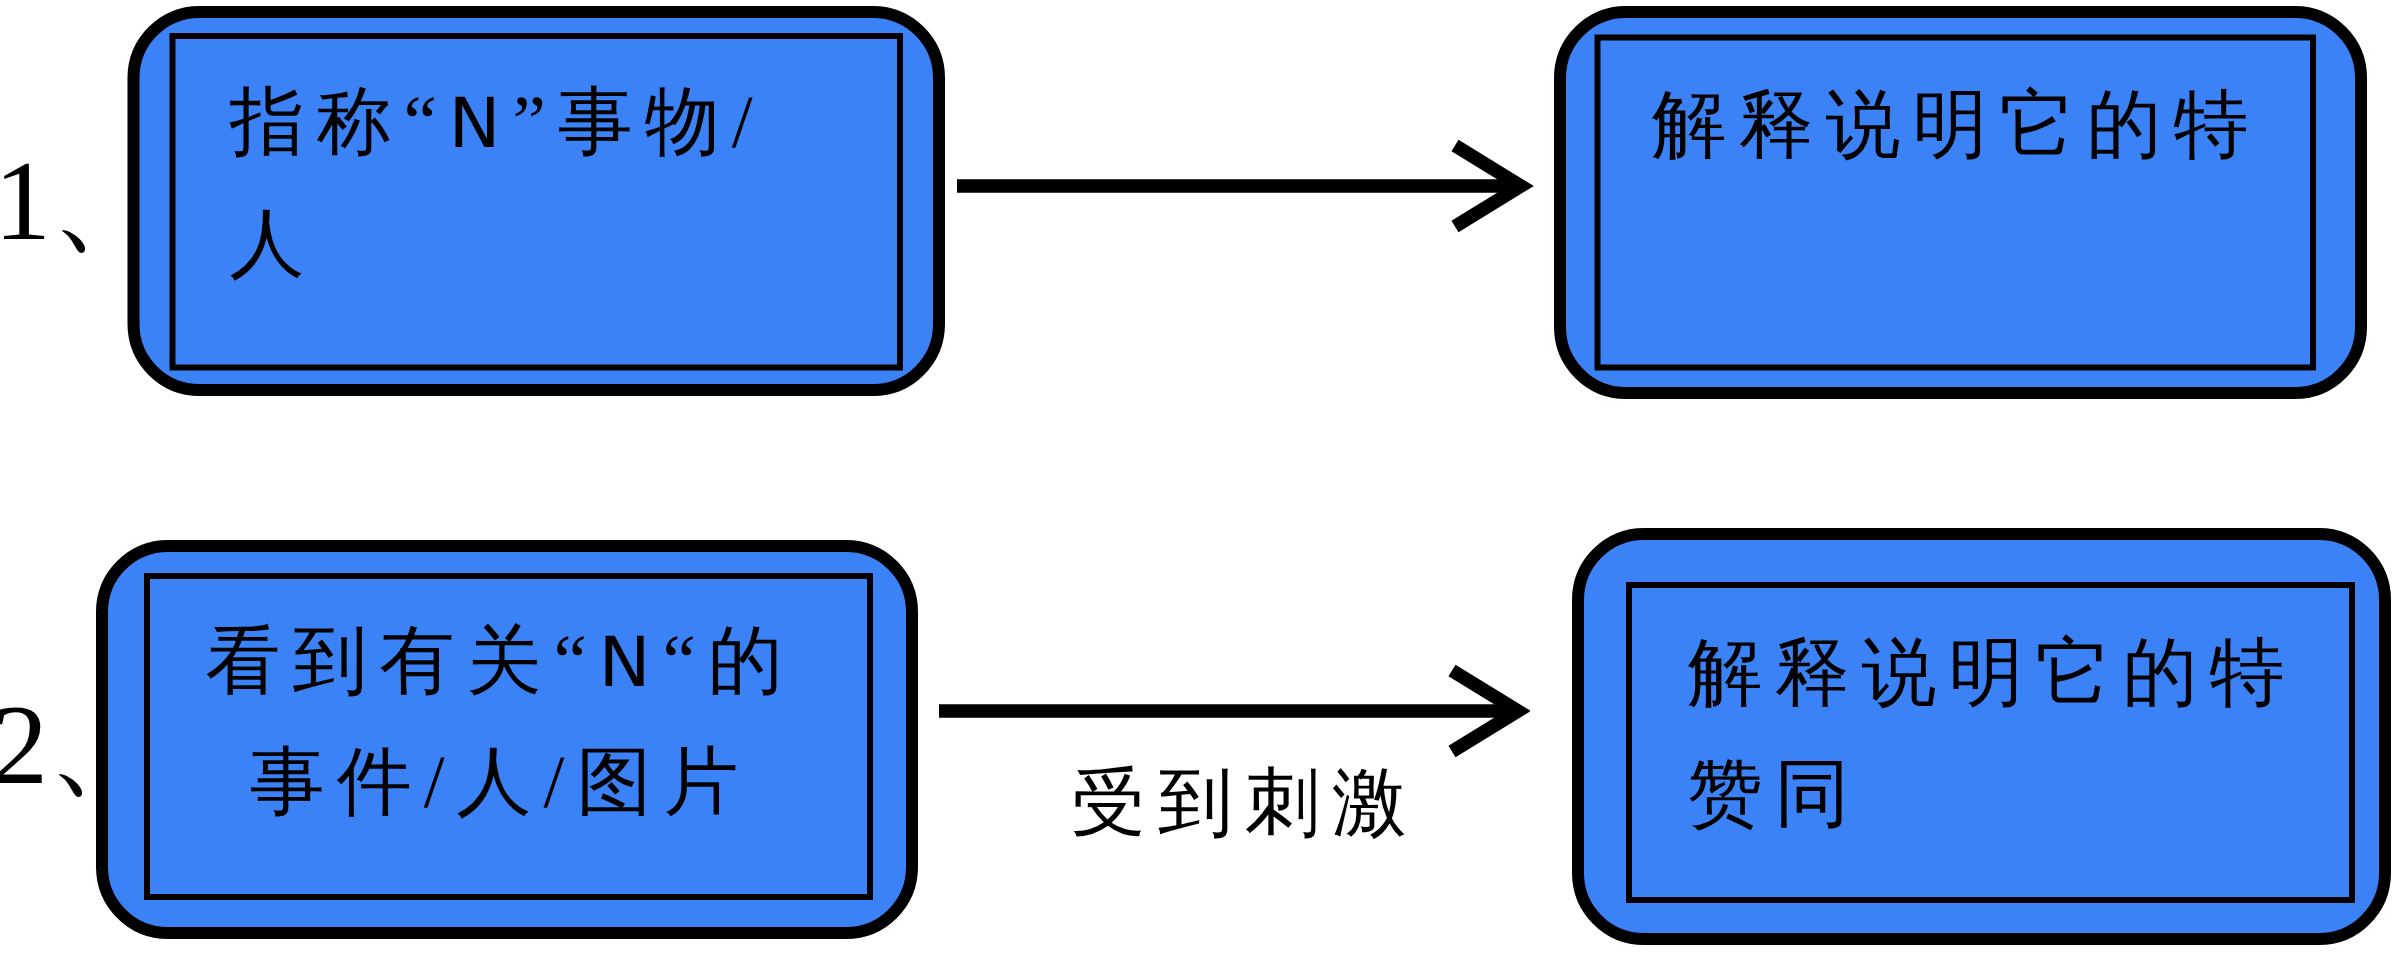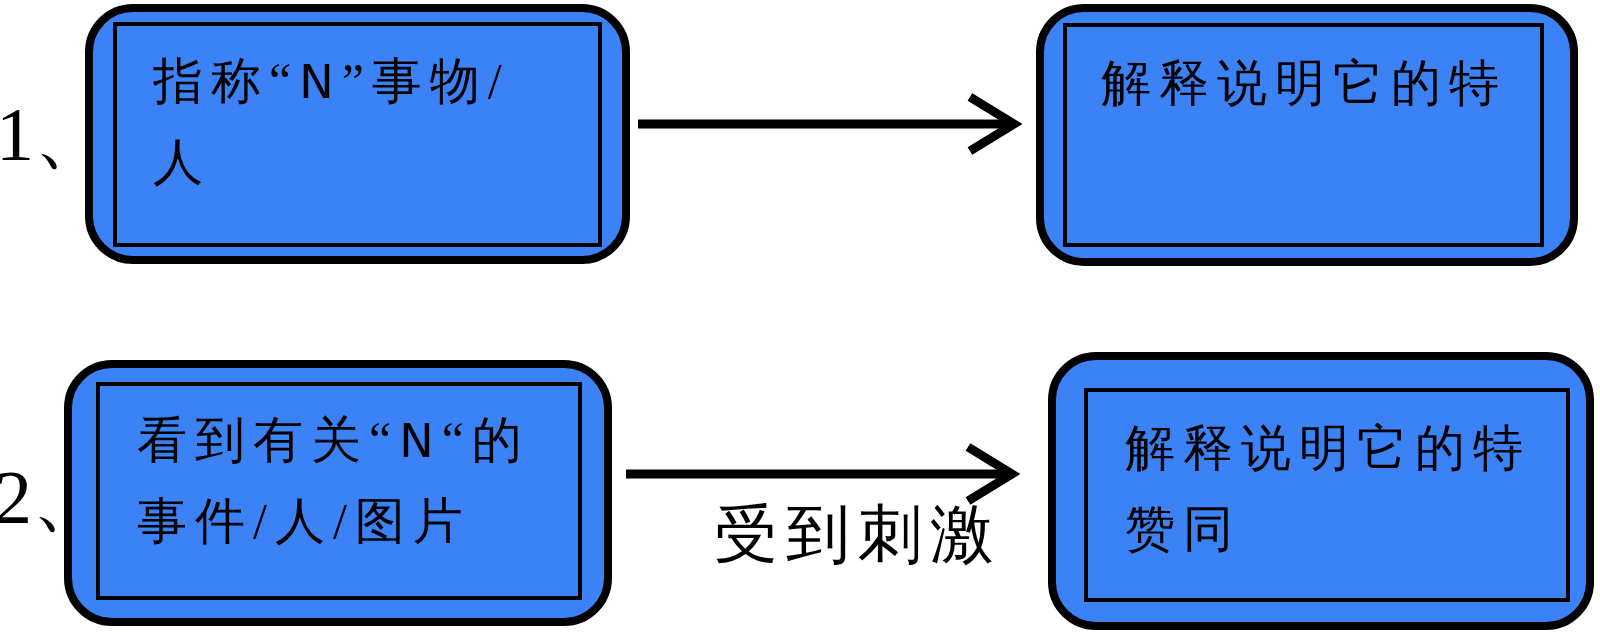--- a/index.html
+++ b/index.html
@@ -50,40 +50,40 @@
   .node-text {
     position: absolute;
     font-size: 50px;
     line-height: 80px;
     letter-spacing: 8px;
     white-space: nowrap;
     color: #000000;
   }
   #box1 .node-text { left: 60px; top: 29px; }
   #box2 .node-text { left: 57px; top: 31px; text-align: center; }
-  #box3 .node-text { left: 65px; top: 32px; }
+  #box3 .node-text { left: 65px; top: 32px; text-align: center; }
   #box4 .node-text { left: 69px; top: 48px; }
 
   .latin {
     font-family: "DejaVu Sans", "Liberation Sans", sans-serif;
     font-size: 46px;
   }
 
   .arrow {
     position: absolute;
     display: block;
   }
   #arrow1 { left: 636px; top: 90px; }
   #arrow2 { left: 624px; top: 440px; }
 
   .arrow-label {
     position: absolute;
     left: 714px;
     top: 495px;
-    font-size: 64px;
+    font-size: 50px;
     line-height: 80px;
     letter-spacing: 8px;
     white-space: nowrap;
     color: #000000;
   }
 </style>
 </head>
 <body>
 
 <div class="canvas">

